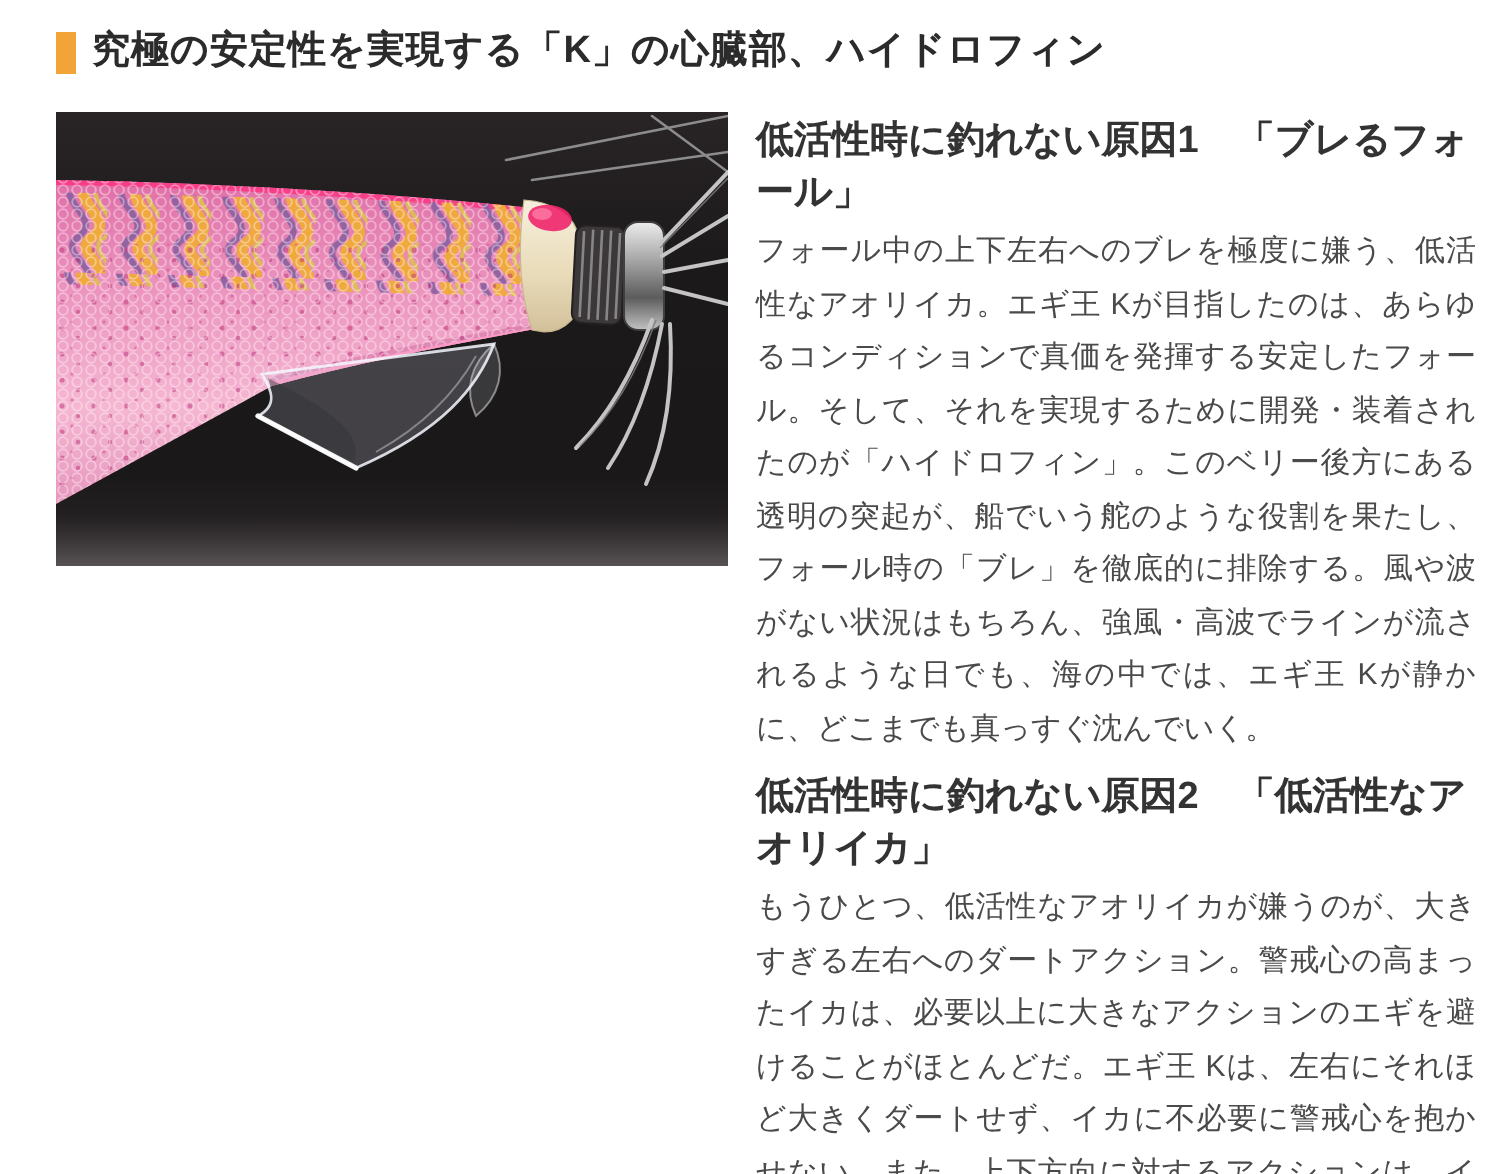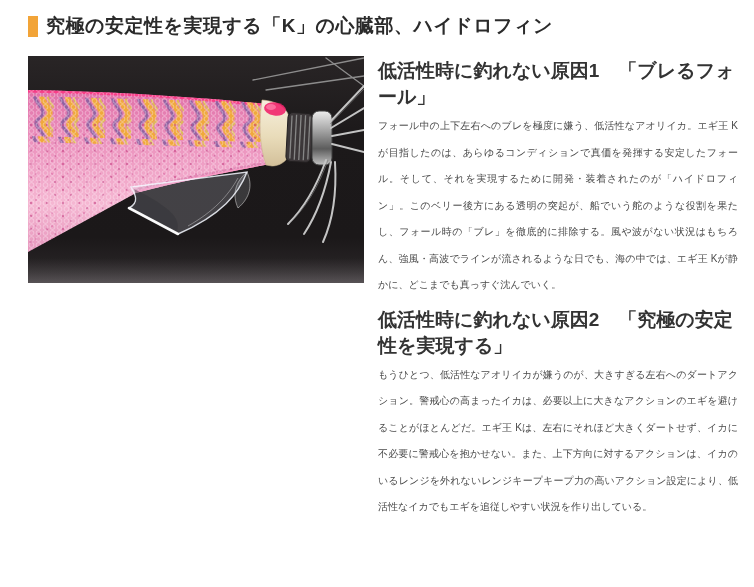--- a/index.html
+++ b/index.html
@@ -38,21 +38,21 @@
   }
   .section-heading{
     margin:0 0 3px 0;
     font-size:19px;
     font-weight:bold;
     color:#333333;
     line-height:26px;
   }
   .section-body{
     margin:0;
-    font-size:10px;
+    font-size:15px;
     color:#4a4a4a;
     line-height:26.5px;
     text-align:justify;
   }
   .text-section + .text-section{margin-top:8px;}
 </style>
 </head>
 <body>
 
 <div class="page">
@@ -166,18 +166,18 @@
 
     <rect x="0" y="202" width="336" height="25" fill="url(#gFloor)"></rect>
   </svg>
 
   <div class="content">
     <section class="text-section">
       <h2 class="section-heading">低活性時に釣れない原因1　「ブレるフォール」</h2>
       <p class="section-body">フォール中の上下左右へのブレを極度に嫌う、低活性なアオリイカ。エギ王 Kが目指したのは、あらゆるコンディションで真価を発揮する安定したフォール。そして、それを実現するために開発・装着されたのが「ハイドロフィン」。このベリー後方にある透明の突起が、船でいう舵のような役割を果たし、フォール時の「ブレ」を徹底的に排除する。風や波がない状況はもちろん、強風・高波でラインが流されるような日でも、海の中では、エギ王 Kが静かに、どこまでも真っすぐ沈んでいく。</p>
     </section>
     <section class="text-section">
-      <h2 class="section-heading">低活性時に釣れない原因2　「究極の安定性を実現する」</h2>
+      <h2 class="section-heading">低活性時に釣れない原因2　「低活性なアオリイカ」</h2>
       <p class="section-body">もうひとつ、低活性なアオリイカが嫌うのが、大きすぎる左右へのダートアクション。警戒心の高まったイカは、必要以上に大きなアクションのエギを避けることがほとんどだ。エギ王 Kは、左右にそれほど大きくダートせず、イカに不必要に警戒心を抱かせない。また、上下方向に対するアクションは、イカのいるレンジを外れないレンジキープキープ力の高いアクション設定により、低活性なイカでもエギを追従しやすい状況を作り出している。</p>
     </section>
   </div>
 
 </div>
 
 </body></html>

